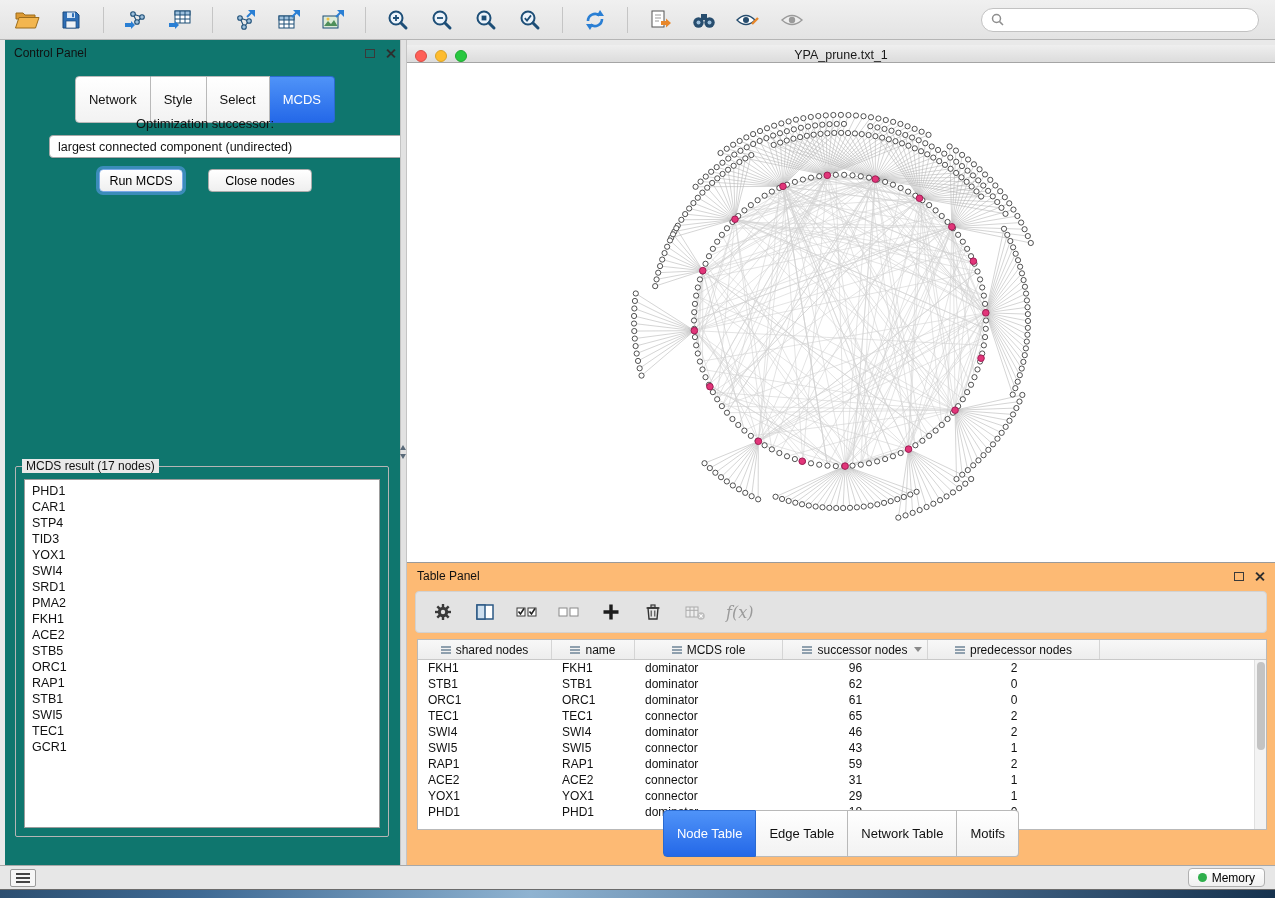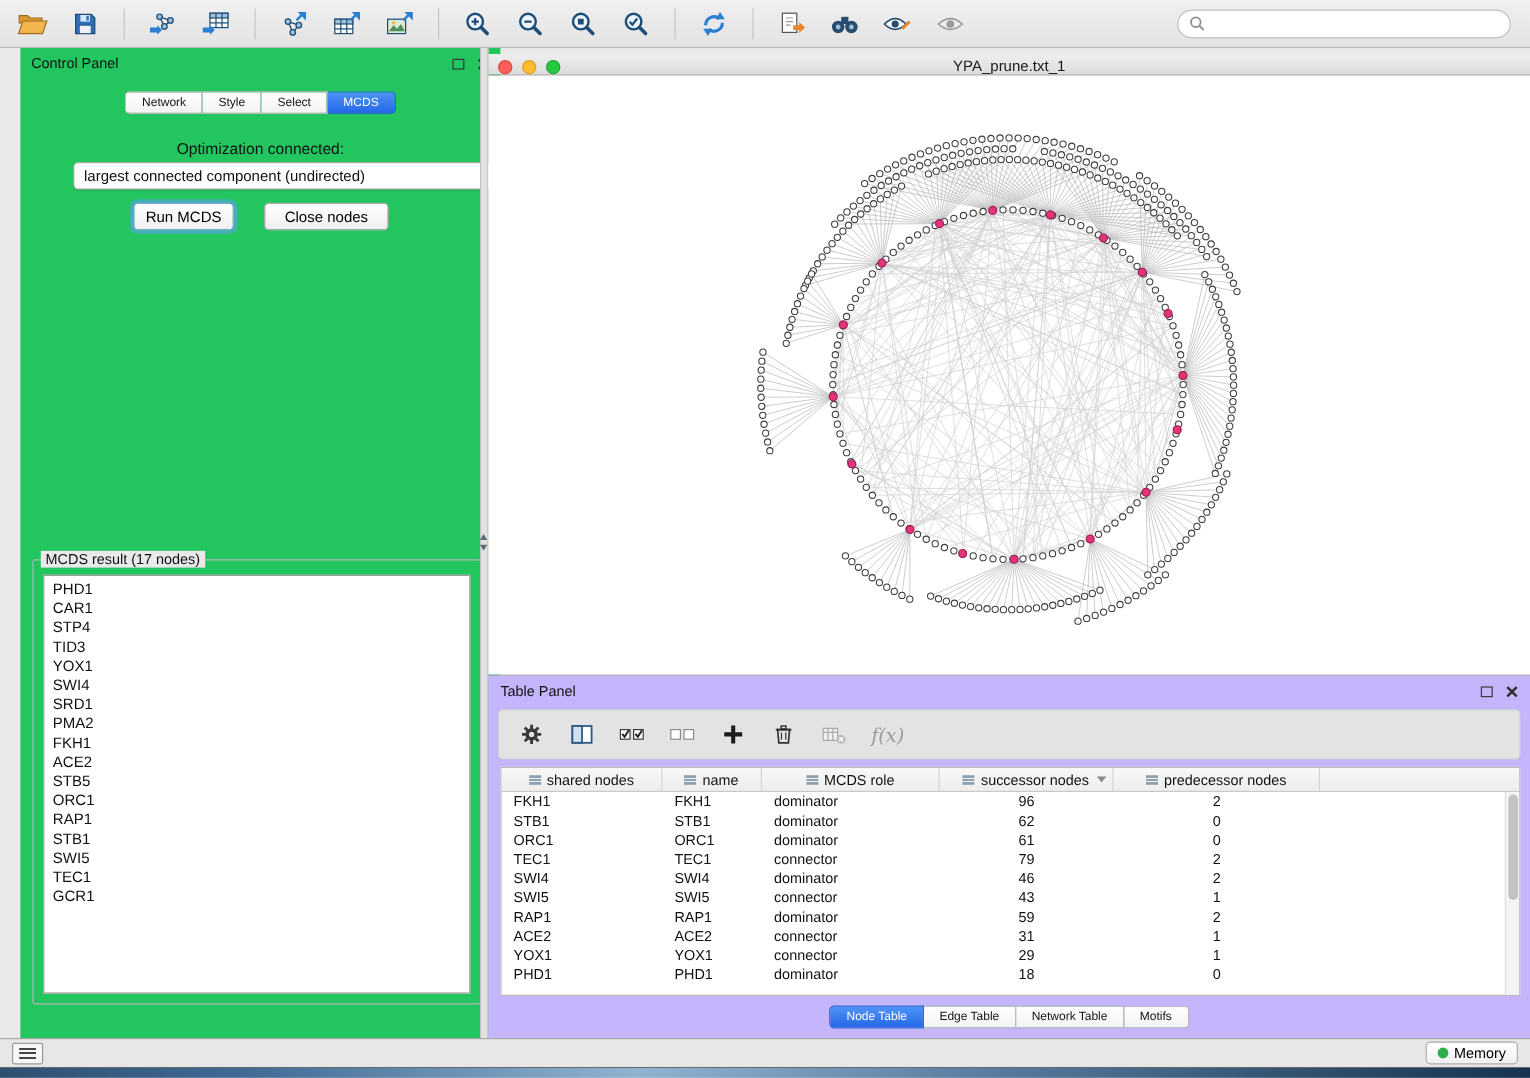--- a/index.html
+++ b/index.html
@@ -10,29 +10,29 @@
   
   .toolbar{position:absolute;top:0;left:0;right:0;height:40px;background:linear-gradient(#f0f0f0,#e3e3e3);
     border-bottom:1px solid #b5b5b5;display:flex;align-items:center;padding:0 10px;gap:10px}
   .tb{background:none;border:none;width:34px;height:32px;display:flex;align-items:center;justify-content:center;cursor:pointer;padding:0}
   .sep{width:1px;height:26px;background:#c5c5c5;margin:0 5px}
   .search{margin-left:auto;margin-right:6px;width:278px;height:24px;border:1px solid #c2c2c2;border-radius:12px;background:#fff;
     display:flex;align-items:center;padding:0 9px;gap:6px}
   .search input{border:none;outline:none;flex:1;font-size:12px;background:transparent;font-family:"Liberation Sans",sans-serif}
 
   
-  .control-panel{position:absolute;top:40px;left:17px;width:400px;bottom:24px;background:#22c55e;overflow:hidden}
+  .control-panel{position:absolute;top:40px;left:5px;width:400px;bottom:24px;background:#0f766e;overflow:hidden}
   .panel-head{height:26px;display:flex;align-items:center;padding:0 9px}
   .win-icons{margin-left:auto;display:flex;gap:10px;align-items:center}
   .float-icon{width:10px;height:9px;border:1.5px solid #3a3a3a;display:inline-block}
   .close-icon{position:relative;width:11px;height:11px;display:inline-block;cursor:pointer}
   .close-icon::before,.close-icon::after{content:"";position:absolute;left:4.5px;top:0;width:2px;height:11px;background:#2e2e2e}
   .close-icon::before{transform:rotate(45deg)} .close-icon::after{transform:rotate(-45deg)}
   .segbar{position:absolute;top:36px;left:0;right:0;display:flex;justify-content:center}
-  .seg{padding:3px 13px;background:linear-gradient(#fff,#f2f2f2);border:1px solid #b9b9b9;border-left:none;font-size:10px;cursor:pointer;white-space:nowrap}
+  .seg{padding:15px 13px;background:linear-gradient(#fff,#f2f2f2);border:1px solid #b9b9b9;border-left:none;font-size:13px;cursor:pointer;white-space:nowrap}
   .seg:first-child{border-left:1px solid #b9b9b9;border-radius:4px 0 0 4px}
   .seg:last-child{border-radius:0 4px 4px 0}
   .seg.active{background:linear-gradient(#4f93f8,#2468e8);color:#fff;border-color:#2a6ad0}
   .opt-label{position:absolute;top:76px;left:0;right:0;text-align:center;font-size:13px}
   .dropdown{position:absolute;top:95px;left:44px;width:372px;height:23px;background:#fff;border:1px solid #a8a8a8;border-radius:4px;
     display:flex;align-items:center;cursor:pointer;box-shadow:0 1px 1px rgba(0,0,0,.08)}
   .dropdown .val{flex:1;padding:0 8px;font-size:12.5px;white-space:nowrap;overflow:hidden}
   .combo-cap{width:19px;height:100%;background:linear-gradient(#73aaf9,#2a6ef0);border-radius:0 3px 3px 0;
     display:flex;flex-direction:column;align-items:center;justify-content:center;gap:2px}
   .arrow-up{width:0;height:0;border-left:3.5px solid transparent;border-right:3.5px solid transparent;border-bottom:4px solid #fff}
@@ -58,21 +58,21 @@
   .net-title{height:18px;background:linear-gradient(#efefef,#dcdcdc);border-bottom:1px solid #a5a5a5;display:flex;align-items:flex-end;padding:0 8px;position:relative}
   .lights{display:flex;gap:8px;z-index:2}
   .light{width:12px;height:12px;border-radius:50%;display:inline-block;cursor:pointer}
   .light.red{background:#ff5f57;border:0.5px solid #d94c44}
   .light.yellow{background:#febc2e;border:0.5px solid #d9a326}
   .light.green{background:#28c840;border:0.5px solid #1ea832}
   .net-title .t{position:absolute;left:0;right:0;text-align:center;font-size:12.5px;color:#1a1a1a}
   .net-canvas{position:absolute;top:18px;left:0;right:0;bottom:0;background:#fff}
 
   
-  .table-panel{position:absolute;top:523px;left:0;right:0;bottom:0;background:#c4b5fd}
+  .table-panel{position:absolute;top:523px;left:0;right:0;bottom:0;background:#fdba74}
   .table-panel .panel-head{padding:0 10px}
   .tp-toolbar{position:absolute;top:28px;left:8px;right:8px;height:42px;background:#e3e3e3;border:1px solid #d2d2d2;border-radius:4px;
     display:flex;align-items:center;gap:20px;padding-left:16px}
   .tpi{width:22px;height:22px;display:flex;align-items:center;justify-content:center;background:none;border:none;cursor:pointer;padding:0}
   .fx{font-family:"DejaVu Serif",serif;font-style:italic;font-size:16px;color:#9a9a9a}
   .table-wrap{position:absolute;top:76px;left:10px;right:8px;bottom:35px;background:#fff;border:1px solid #b9b9b9;overflow:hidden}
   .thead{display:grid;grid-template-columns:134px 83px 148px 145px 172px 1fr;height:20px;background:linear-gradient(#f8f8f8,#ededed);border-bottom:1px solid #c9c9c9}
   .th{display:flex;align-items:center;justify-content:center;gap:5px;border-right:1px solid #d5d5d5;font-size:12px;position:relative;cursor:pointer;white-space:nowrap}
   .hicon{width:10px;height:8px;background:repeating-linear-gradient(to bottom,#8fa0ae 0 2px,transparent 2px 3px);display:inline-block}
   .hchev{position:absolute;right:5px;top:7px;width:0;height:0;border-left:4px solid transparent;border-right:4px solid transparent;border-top:5px solid #8a8a8a}
@@ -251,21 +251,21 @@
         <span class="float-icon"></span>
         <span class="close-icon"></span>
       </span>
     </div>
     <div class="segbar">
         <div class="seg">Network</div>
         <div class="seg">Style</div>
         <div class="seg">Select</div>
         <div class="seg active">MCDS</div>
       </div>
-    <div class="opt-label">Optimization connected:</div>
+    <div class="opt-label">Optimization successor:</div>
     <div class="dropdown">
       <span class="val">largest connected component (undirected)</span>
       <span class="combo-cap">
           <span class="arrow-up"></span>
           <span class="arrow-down"></span>
         </span>
     </div>
     <button class="btn run">Run MCDS</button>
     <button class="btn closep">Close nodes</button>
     <div class="groupbox">
@@ -1313,21 +1313,21 @@
               <div class="tcell l">ORC1</div>
               <div class="tcell l">ORC1</div>
               <div class="tcell l">dominator</div>
               <div class="tcell r">61</div>
               <div class="tcell r">0</div>
             </div>
             <div class="trow">
               <div class="tcell l">TEC1</div>
               <div class="tcell l">TEC1</div>
               <div class="tcell l">connector</div>
-              <div class="tcell r">79</div>
+              <div class="tcell r">65</div>
               <div class="tcell r">2</div>
             </div>
             <div class="trow">
               <div class="tcell l">SWI4</div>
               <div class="tcell l">SWI4</div>
               <div class="tcell l">dominator</div>
               <div class="tcell r">46</div>
               <div class="tcell r">2</div>
             </div>
             <div class="trow">

